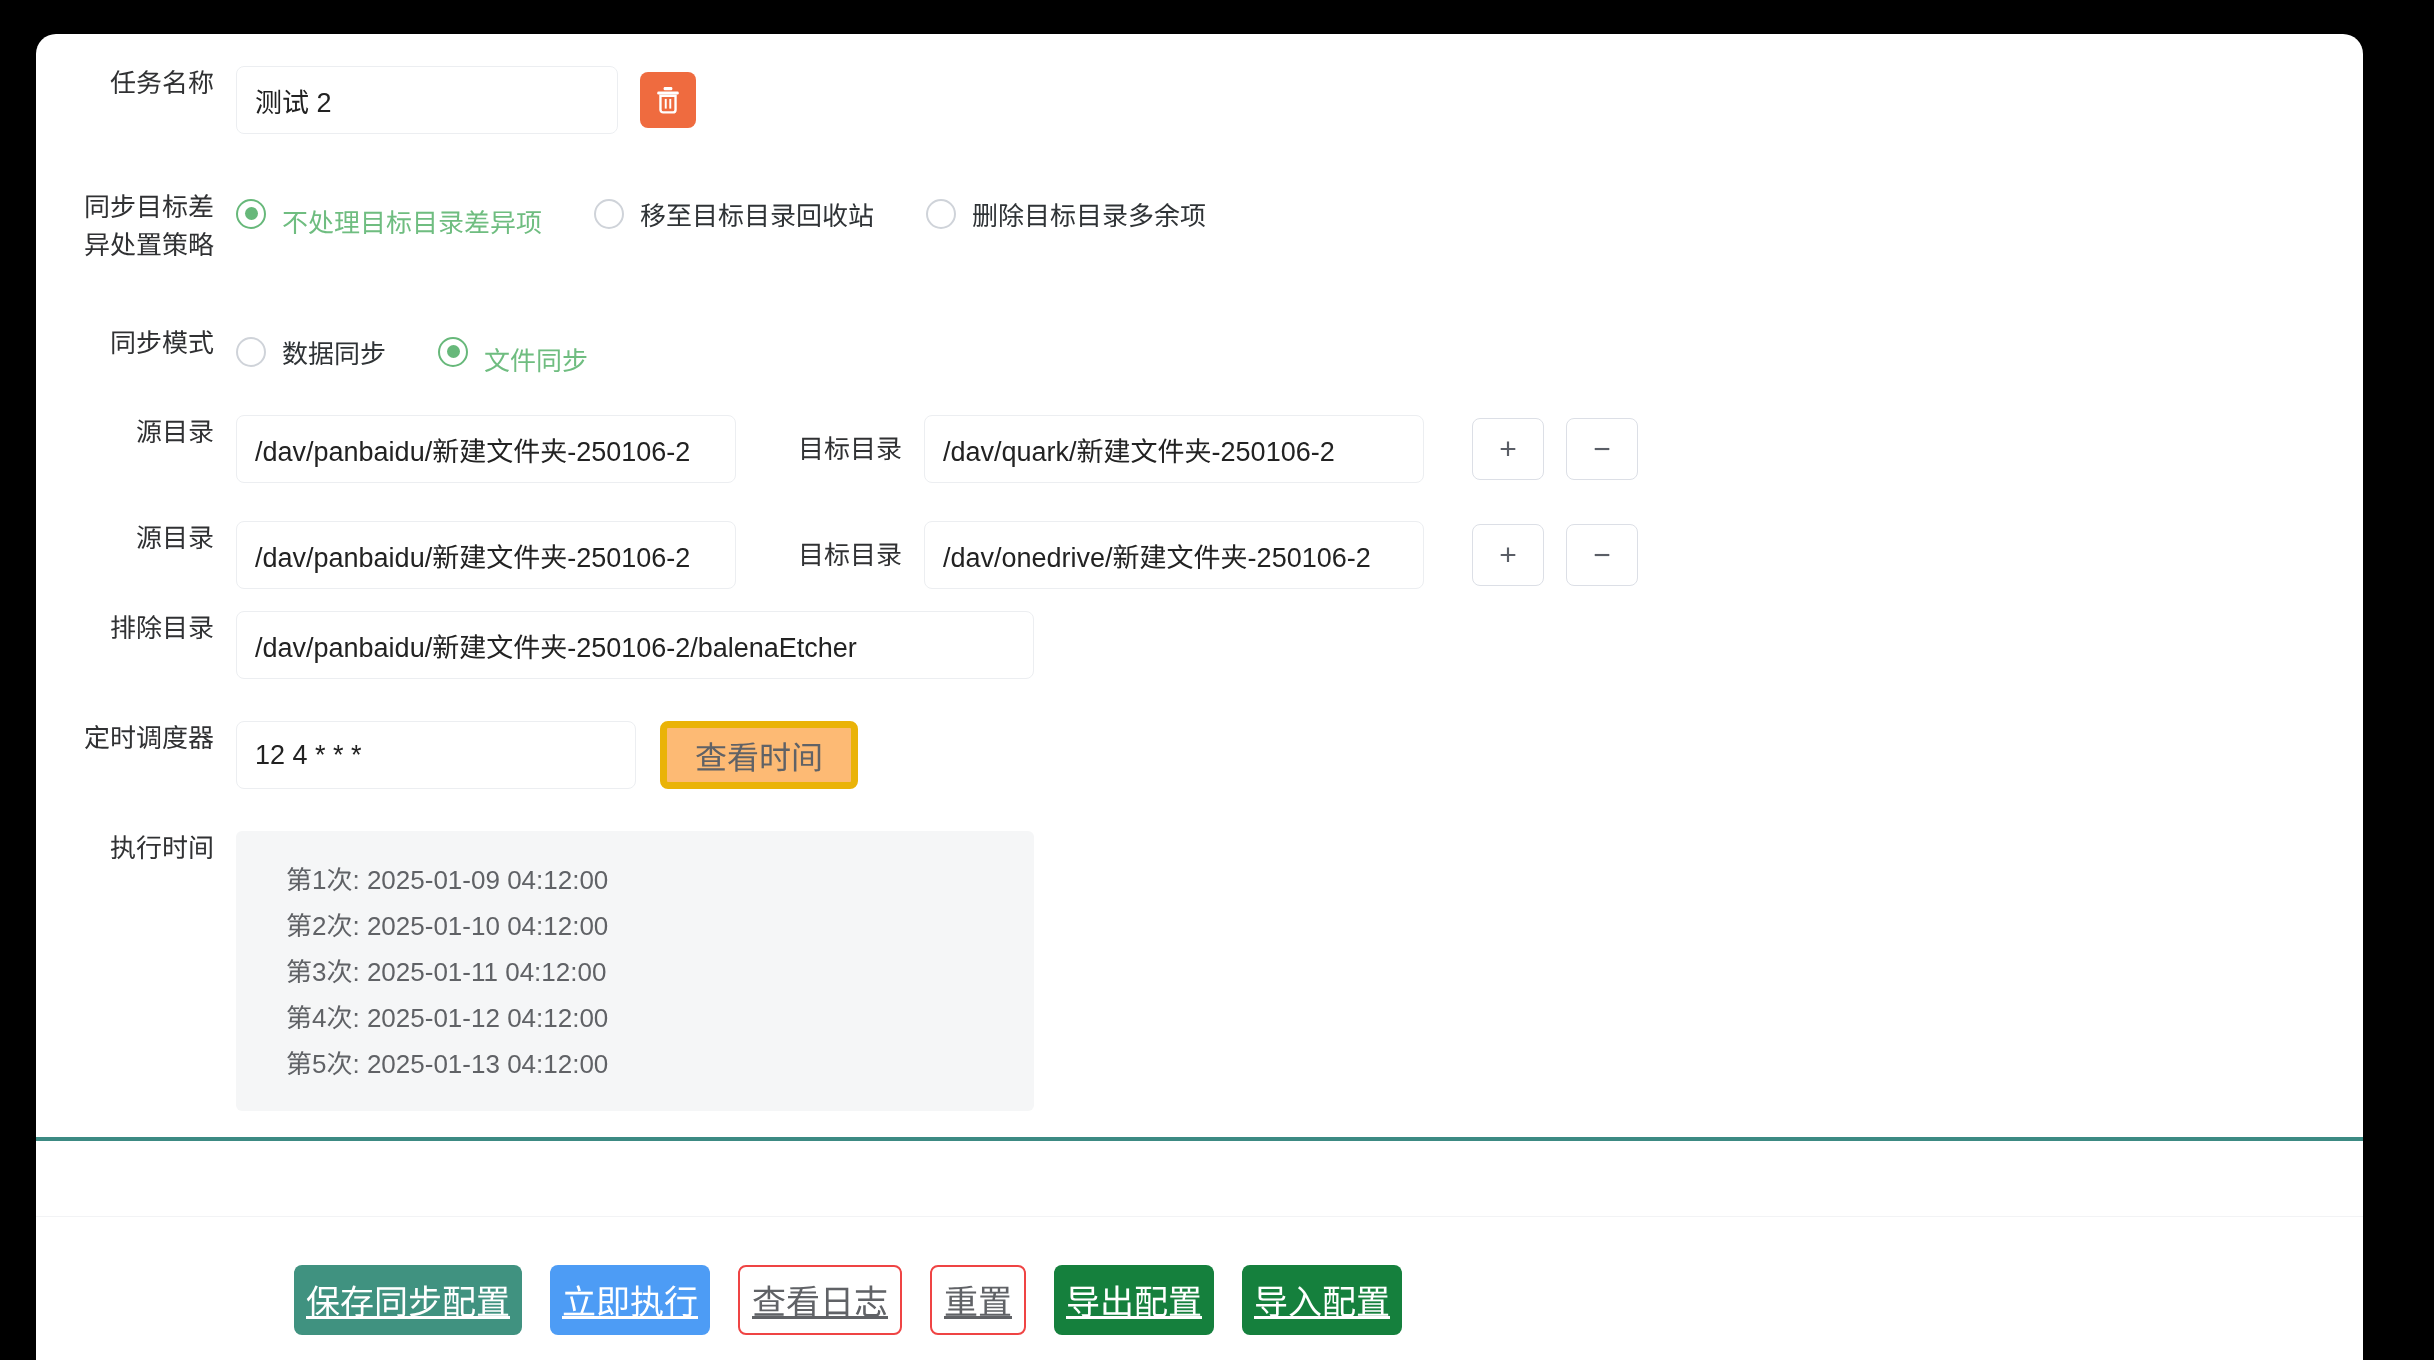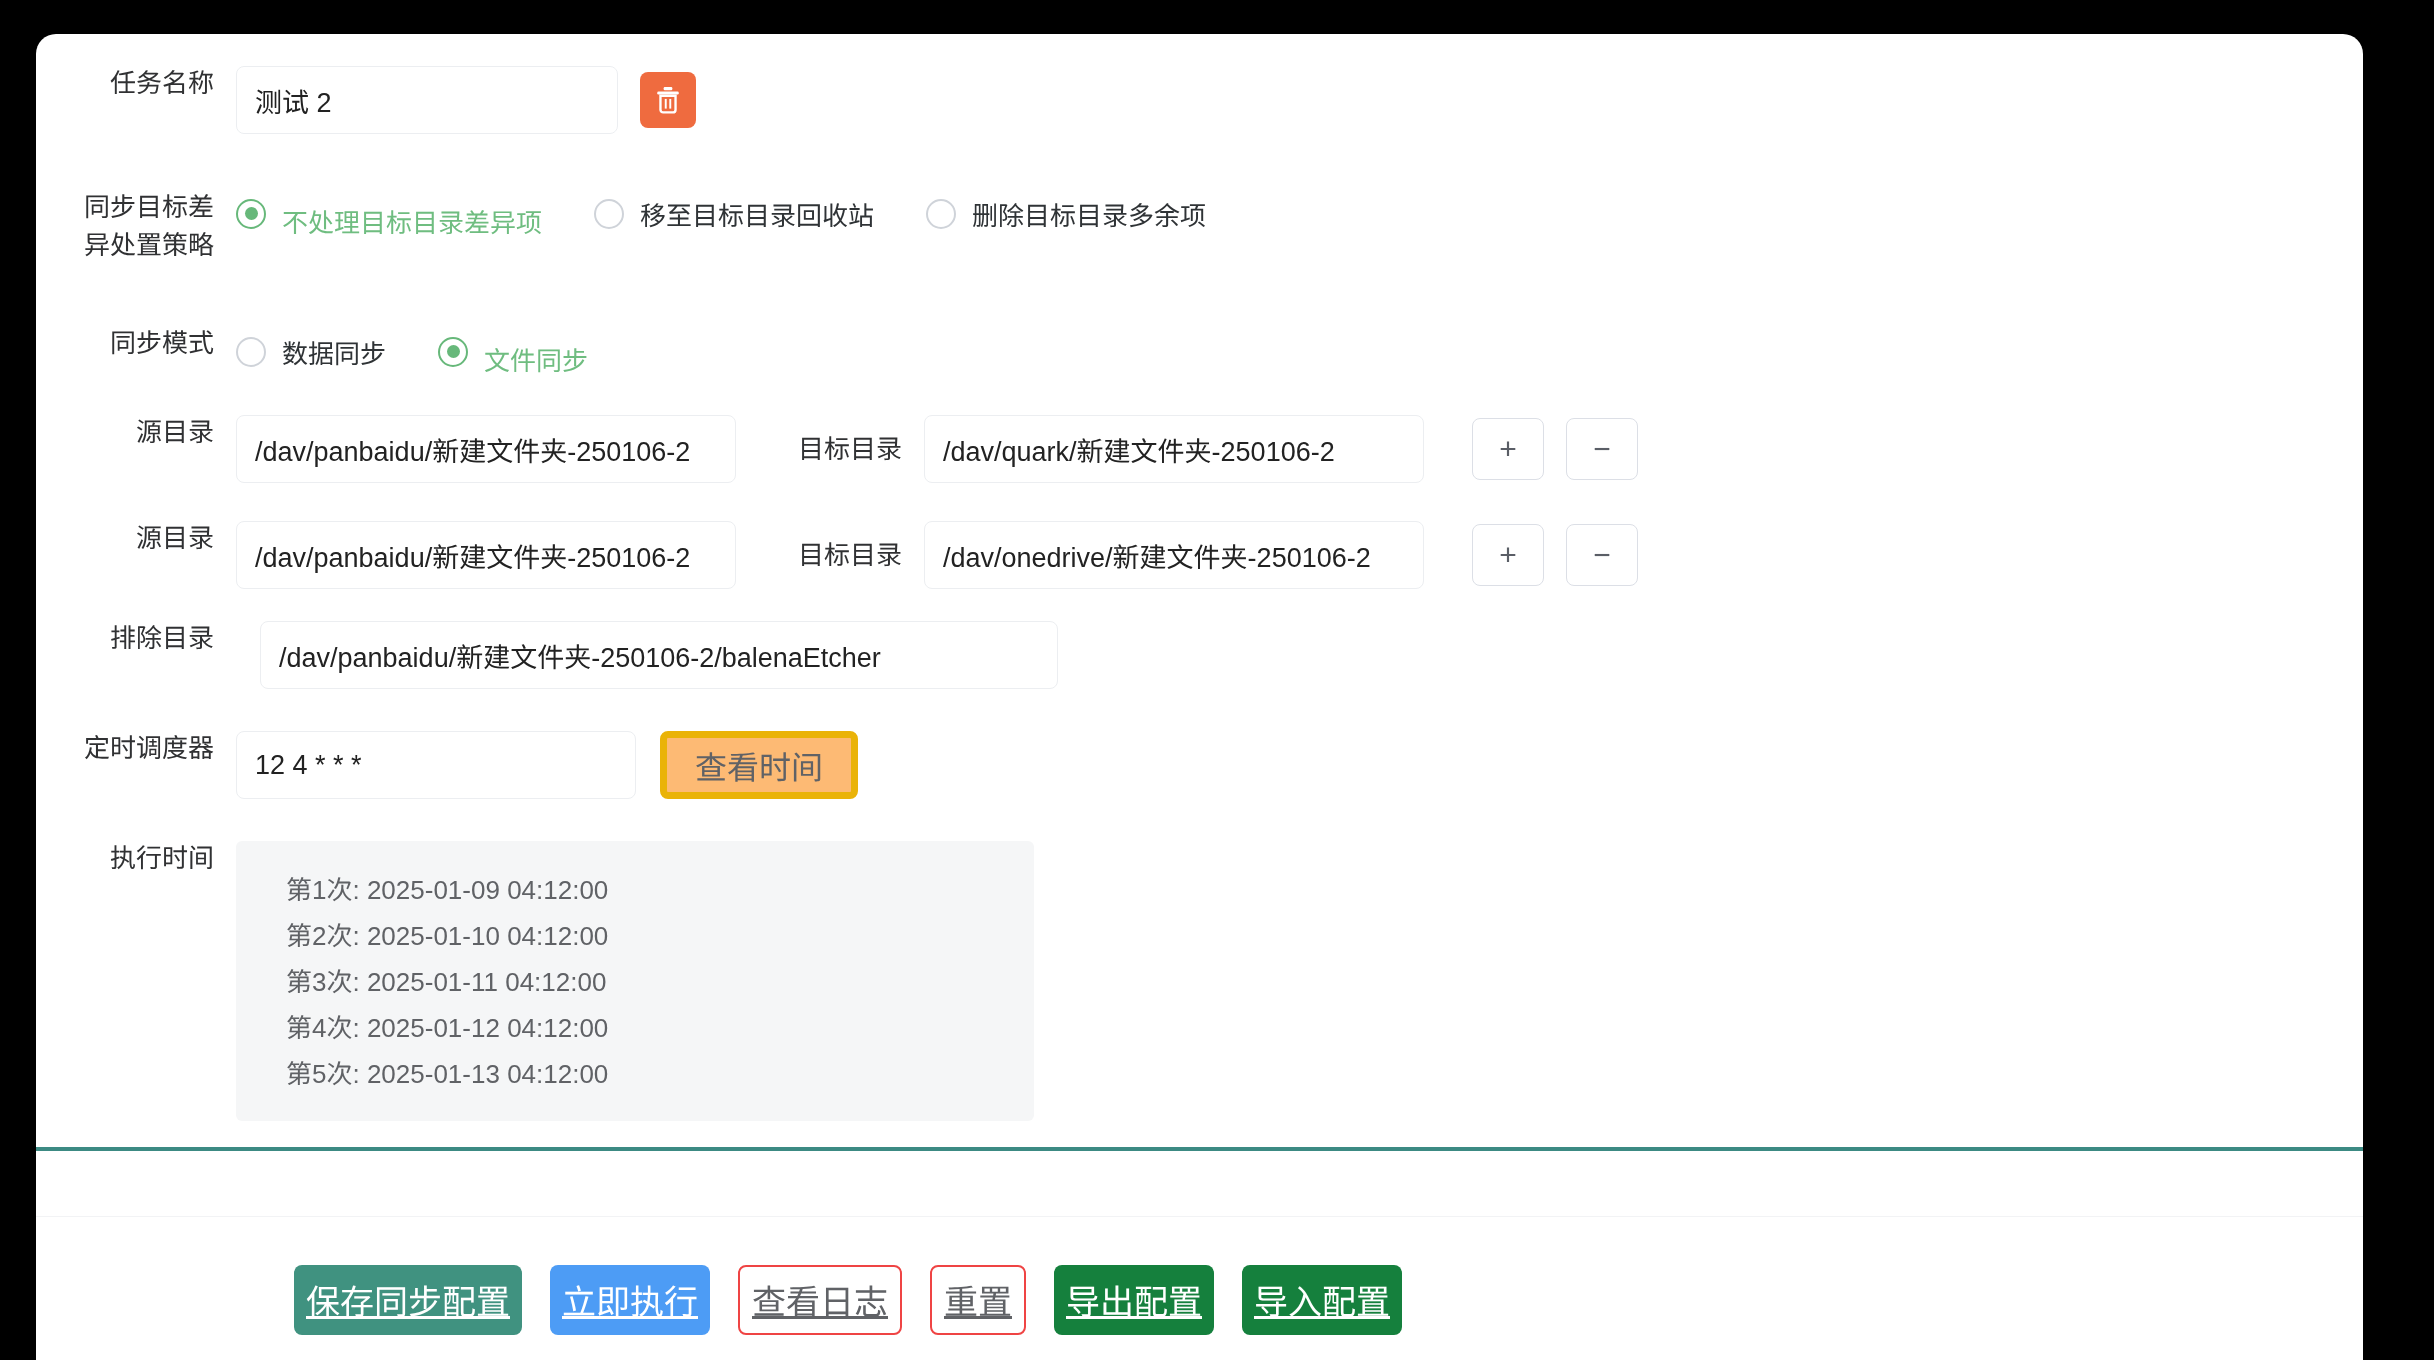--- a/index.html
+++ b/index.html
@@ -233,21 +233,21 @@
     background: #ffffff;
     color: #606266;
     border: 2px solid #ef4444;
   }
 
   
   .r-taskname { margin-top: 10px; }
   .r-policy   { margin-top: 54px; }
   .r-mode     { margin-top: 62px; }
   .r-dir      { margin-top: 38px; }
-  .r-exclude  { margin-top: 32px; gap: 24px; }
+  .r-exclude  { margin-top: 22px; }
   .r-cron     { margin-top: 42px; }
   .r-exec     { margin-top: 42px; }
 
   .gap-mid { width: 62px; flex: 0 0 auto; }
   .gap-pm  { width: 48px; flex: 0 0 auto; }
   .gap-cron{ width: 24px; flex: 0 0 auto; }
 </style>
 </head>
 <body>
 

